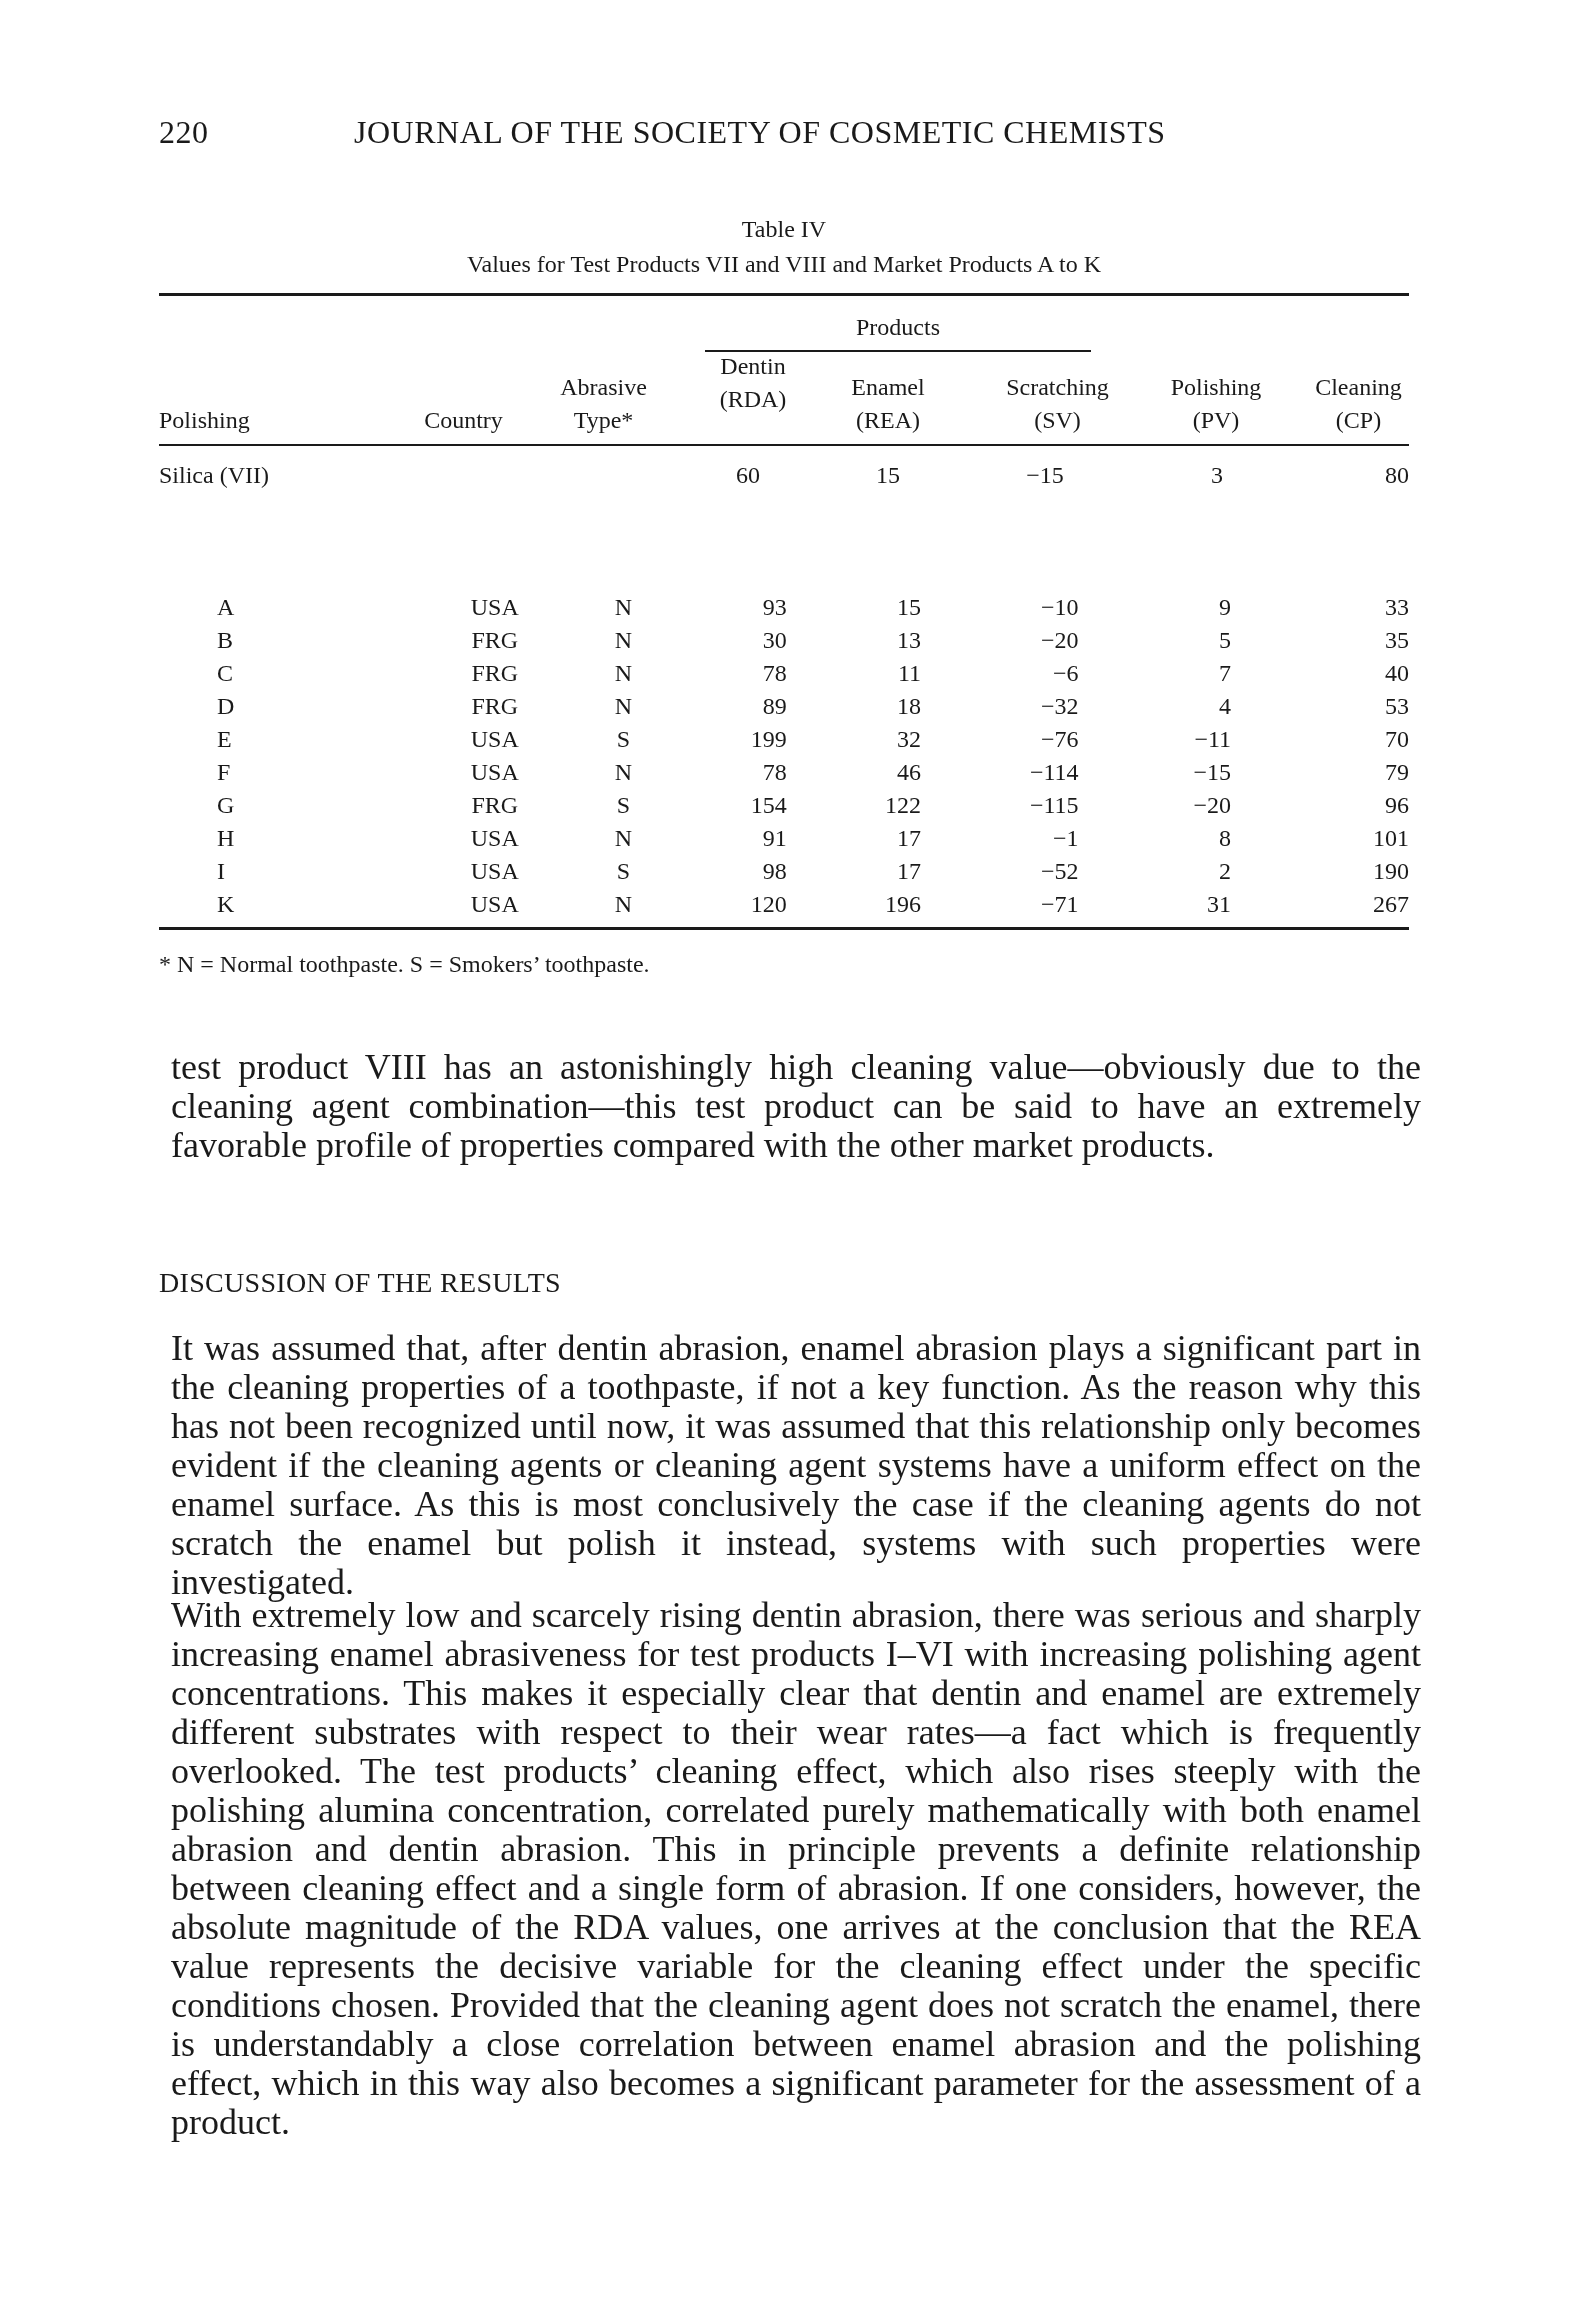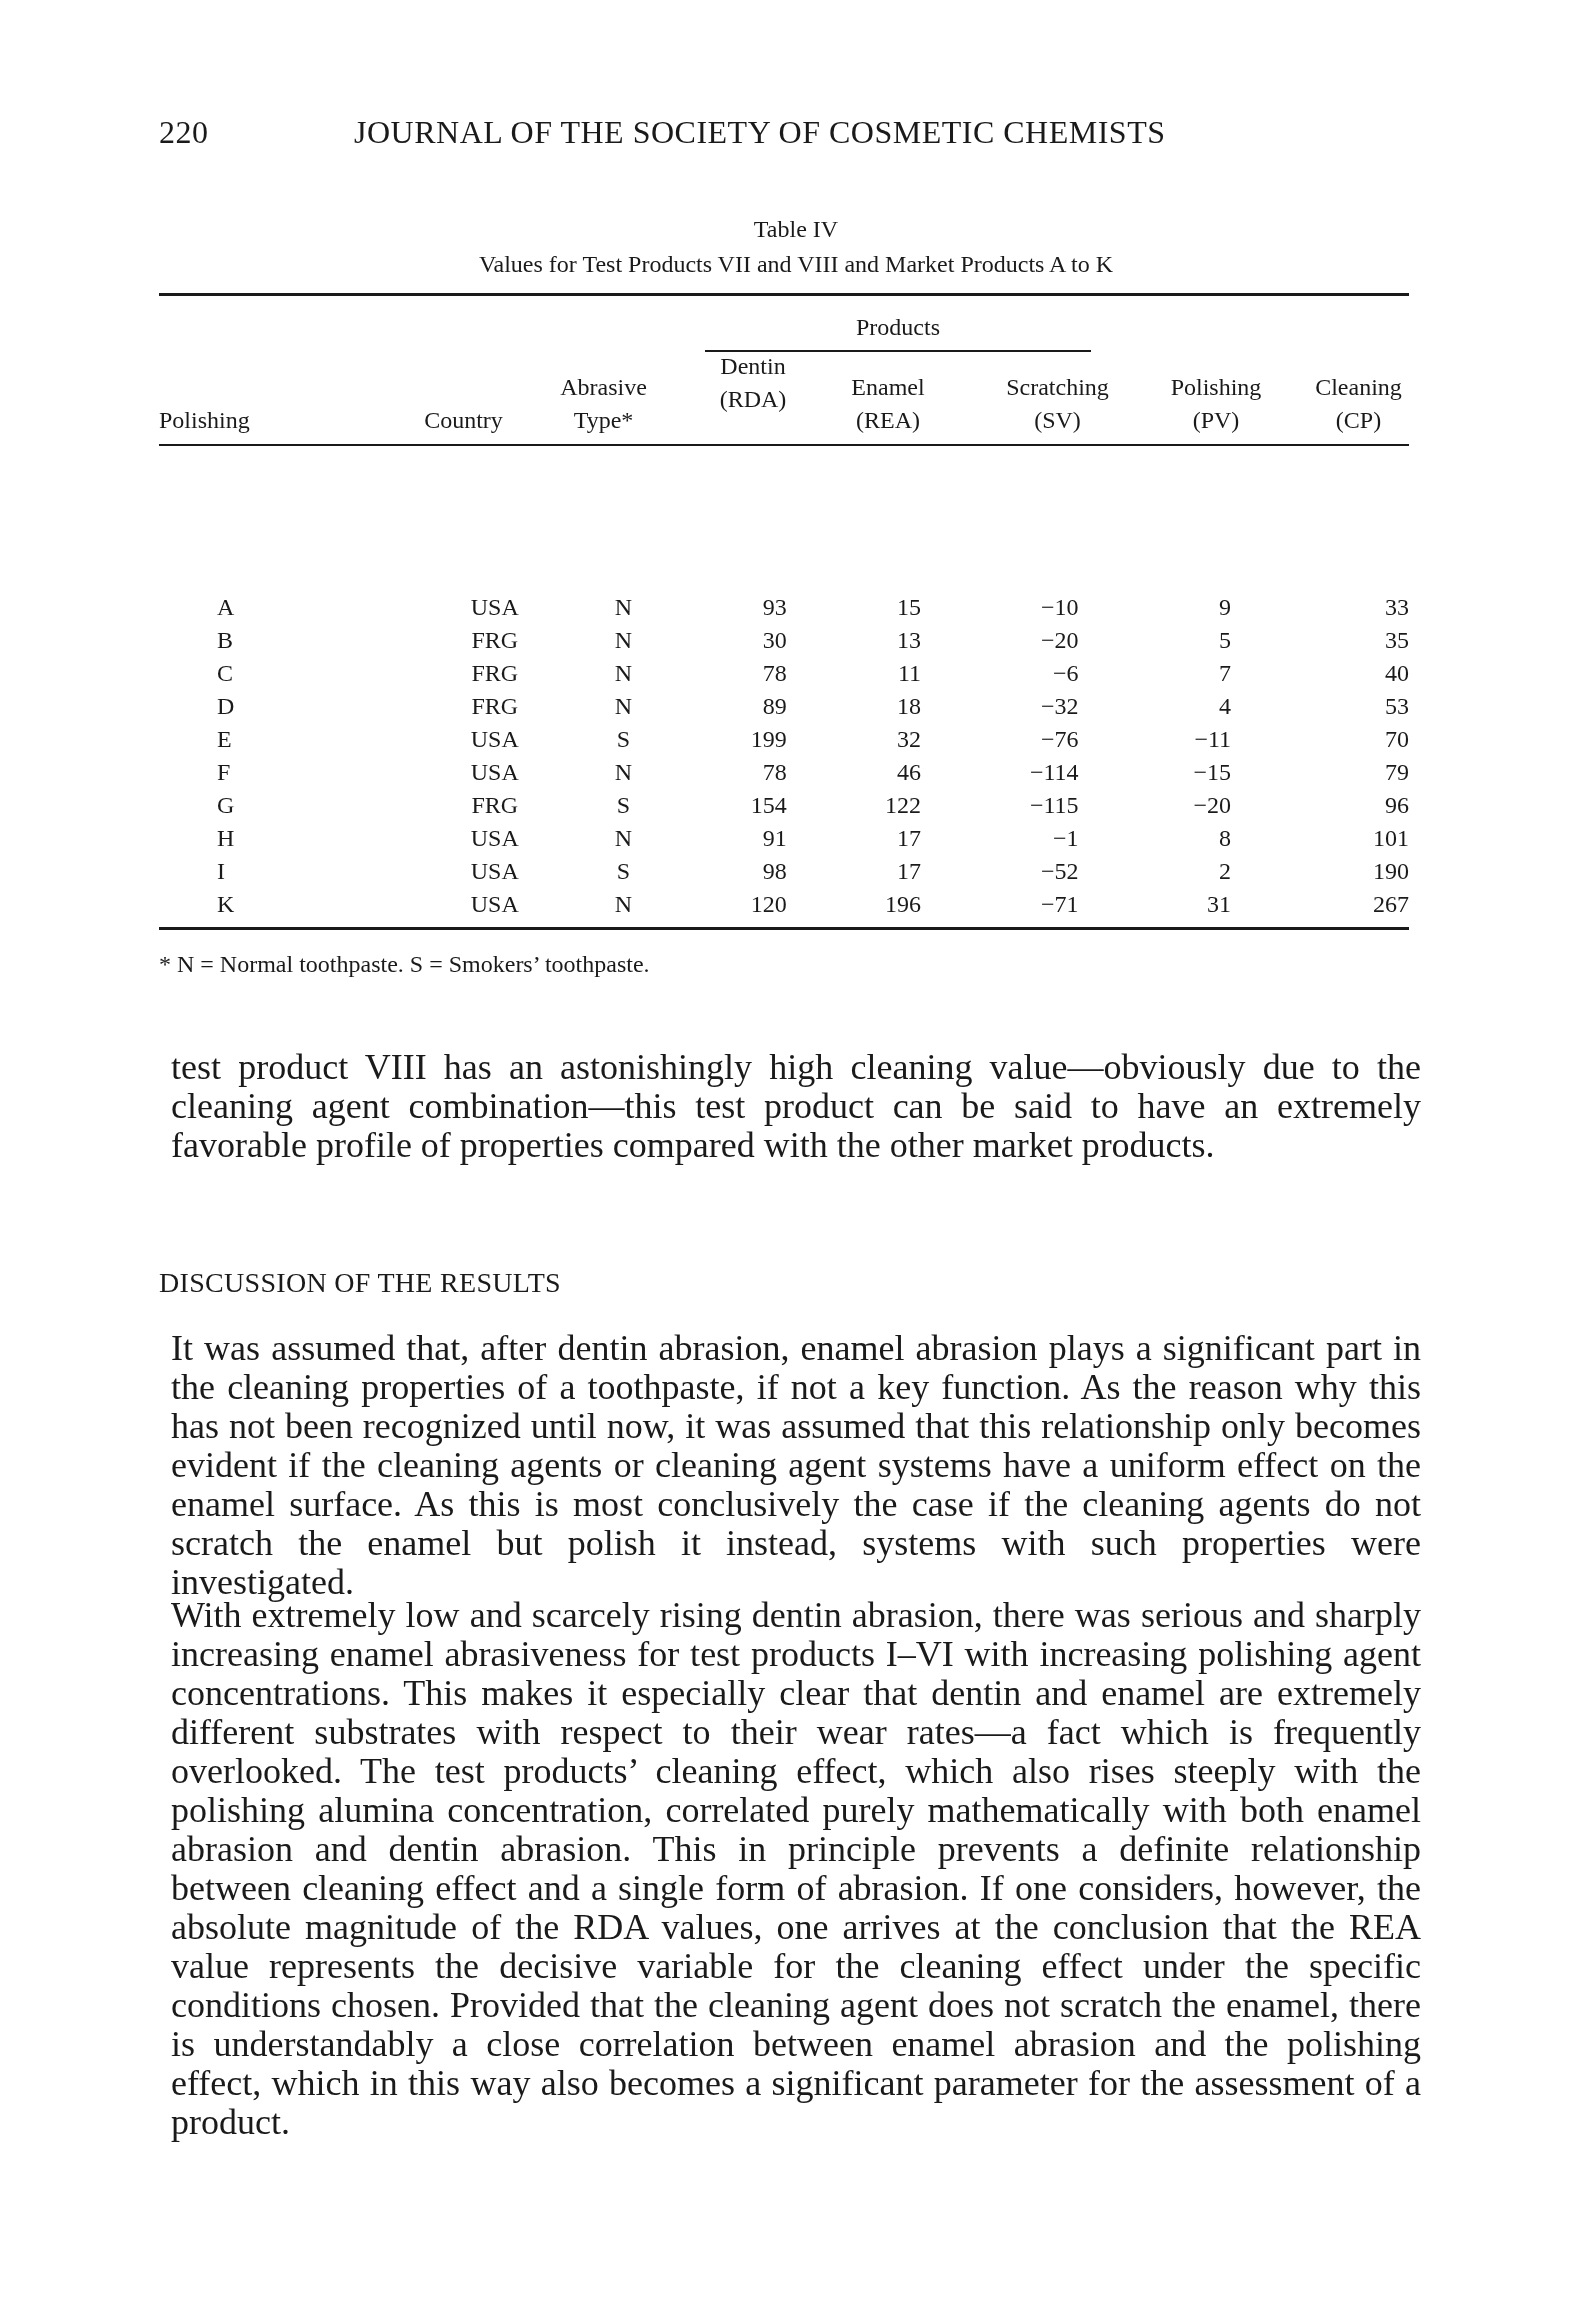--- a/index.html
+++ b/index.html
@@ -4,21 +4,21 @@
   <style>
     html, body { margin: 0; padding: 0; background: #ffffff; }
     body {
       width: 1575px; height: 2319px; position: relative; overflow: hidden;
       font-family: "Liberation Serif", "DejaVu Serif", serif; color: #1a1a1a;
     }
     .page { position: absolute; left: 159px; top: 0; width: 1250px; }
     .running-head { position: absolute; top: 114px; left: 0; width: 1250px; font-size: 32px; letter-spacing: 0.5px; }
     .running-head .pno { position: absolute; left: 0; }
     .running-head .jt { position: absolute; left: 195px; }
-    .tcap { position: absolute; top: 212px; left: 12px; width: 1250px; text-align: center; font-size: 24px; line-height: 35px; }
+    .tcap { position: absolute; top: 212px; left: 0; width: 1250px; text-align: center; font-size: 24px; line-height: 35px; }
     .rule { position: absolute; left: 0; width: 1250px; background: #1a1a1a; }
     .thick { height: 2.9px; }
     .thin { height: 1.9px; }
     table.data { position: absolute; left: 0; width: 1250px; border-collapse: collapse; font-size: 24px; }
     table.data td { padding: 0; height: 33px; line-height: 33px; white-space: nowrap; }
     .hdr { position: absolute; font-size: 24px; line-height: 33px; text-align: center; }
     .c-name { width: 222px; text-align: left; }
     .c-country { width: 145px; text-align: center; }
     .c-type { width: 126px; text-align: center; }
     .num { text-align: right; }
@@ -80,20 +80,30 @@
       <col style="width:222px">
         <col style="width:145px">
         <col style="width:126px">
       <col style="width:126px">
         <col style="width:140px">
         <col style="width:164px">
       <col style="width:169px">
         <col style="width:159px">
     </colgroup>
     <tbody>
+        <tr>
+      <td>Silica (VII)</td>
+      <td></td>
+          <td></td>
+      <td class="num" style="padding-right:17.4px">60</td>
+      <td class="num" style="padding-right:17.4px">15</td>
+      <td class="num" style="padding-right:17.4px">−15</td>
+      <td class="num" style="padding-right:27px">3</td>
+      <td class="num">80</td>
+    </tr>
   </tbody>
     </table>
 
   <table class="data" style="top:591px">
     <colgroup>
       <col style="width:222px">
         <col style="width:145px">
         <col style="width:126px">
       <col style="width:126px">
         <col style="width:140px">

